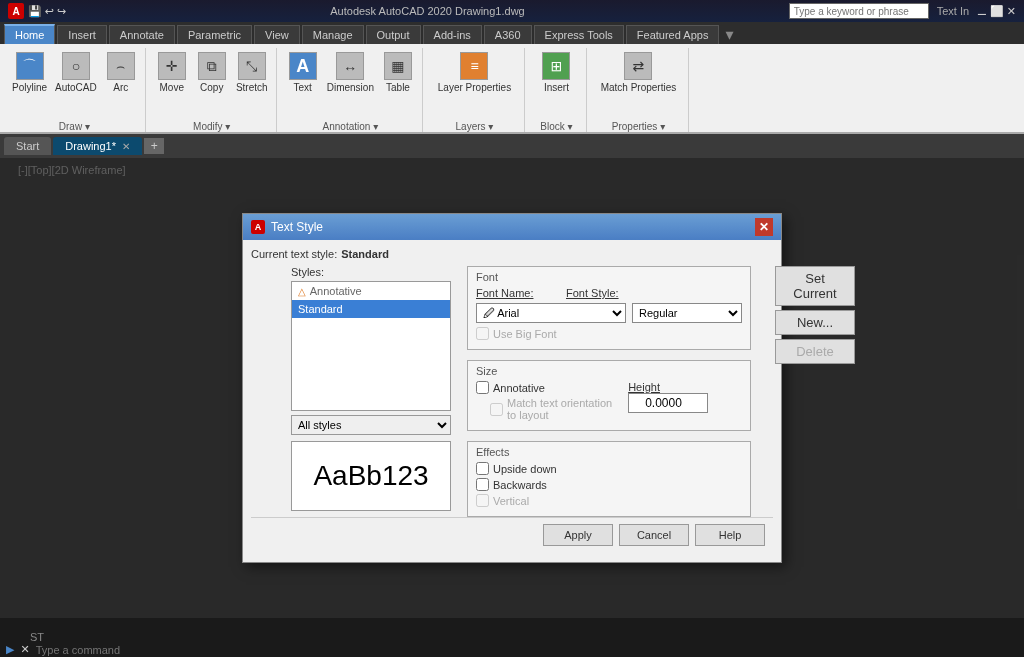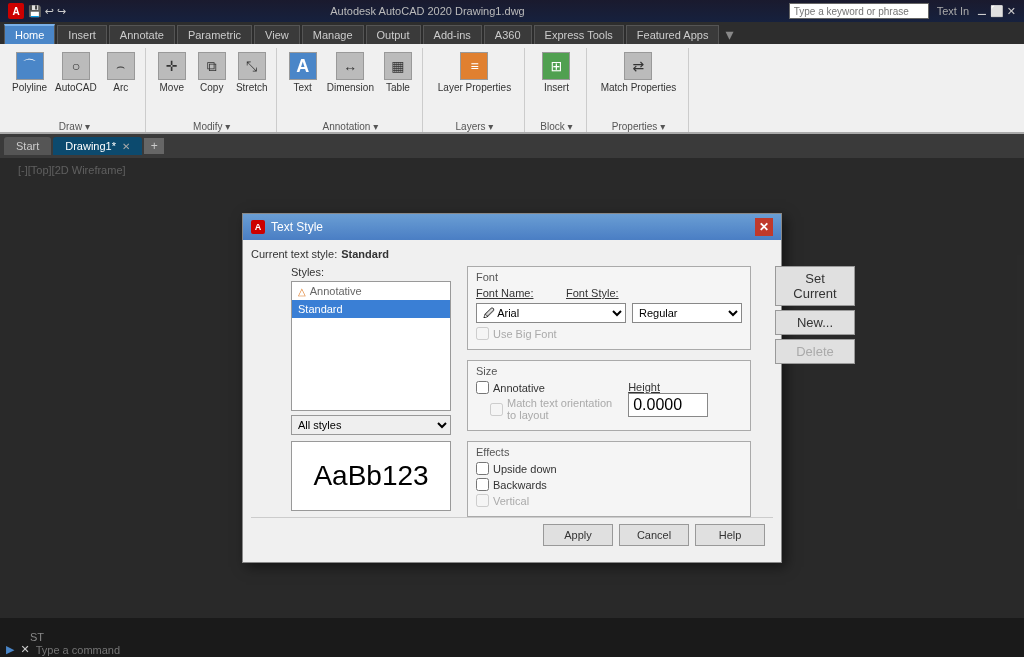--- a/index.html
+++ b/index.html
@@ -326,22 +326,22 @@
       font-size: 11px;
       color: #333;
       min-width: 80px;
     }
     .field-label.underline {
       text-decoration: underline;
     }
     .field-input {
       border: 1px solid #888;
       background: white;
-      padding: 2px 4px;
-      font-size: 16px;
+      padding: 2px 16px;
+      font-size: 12px;
     }
     .field-select {
       border: 1px solid #888;
       background: white;
       padding: 2px;
       font-size: 11px;
     }
     .checkbox-row {
       display: flex;
       align-items: center;

